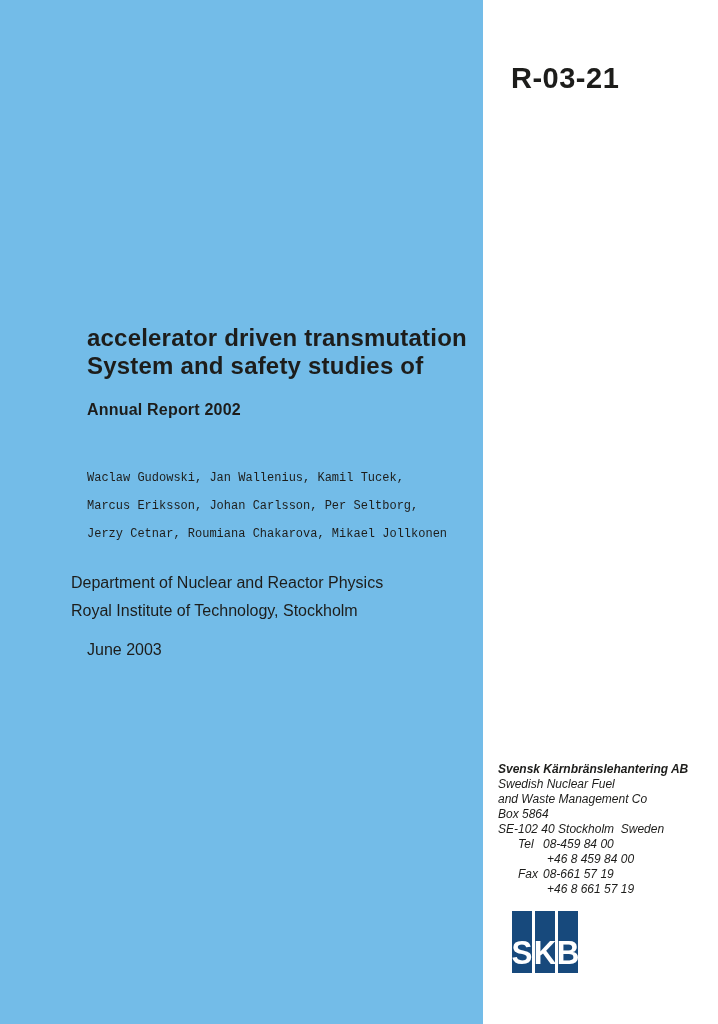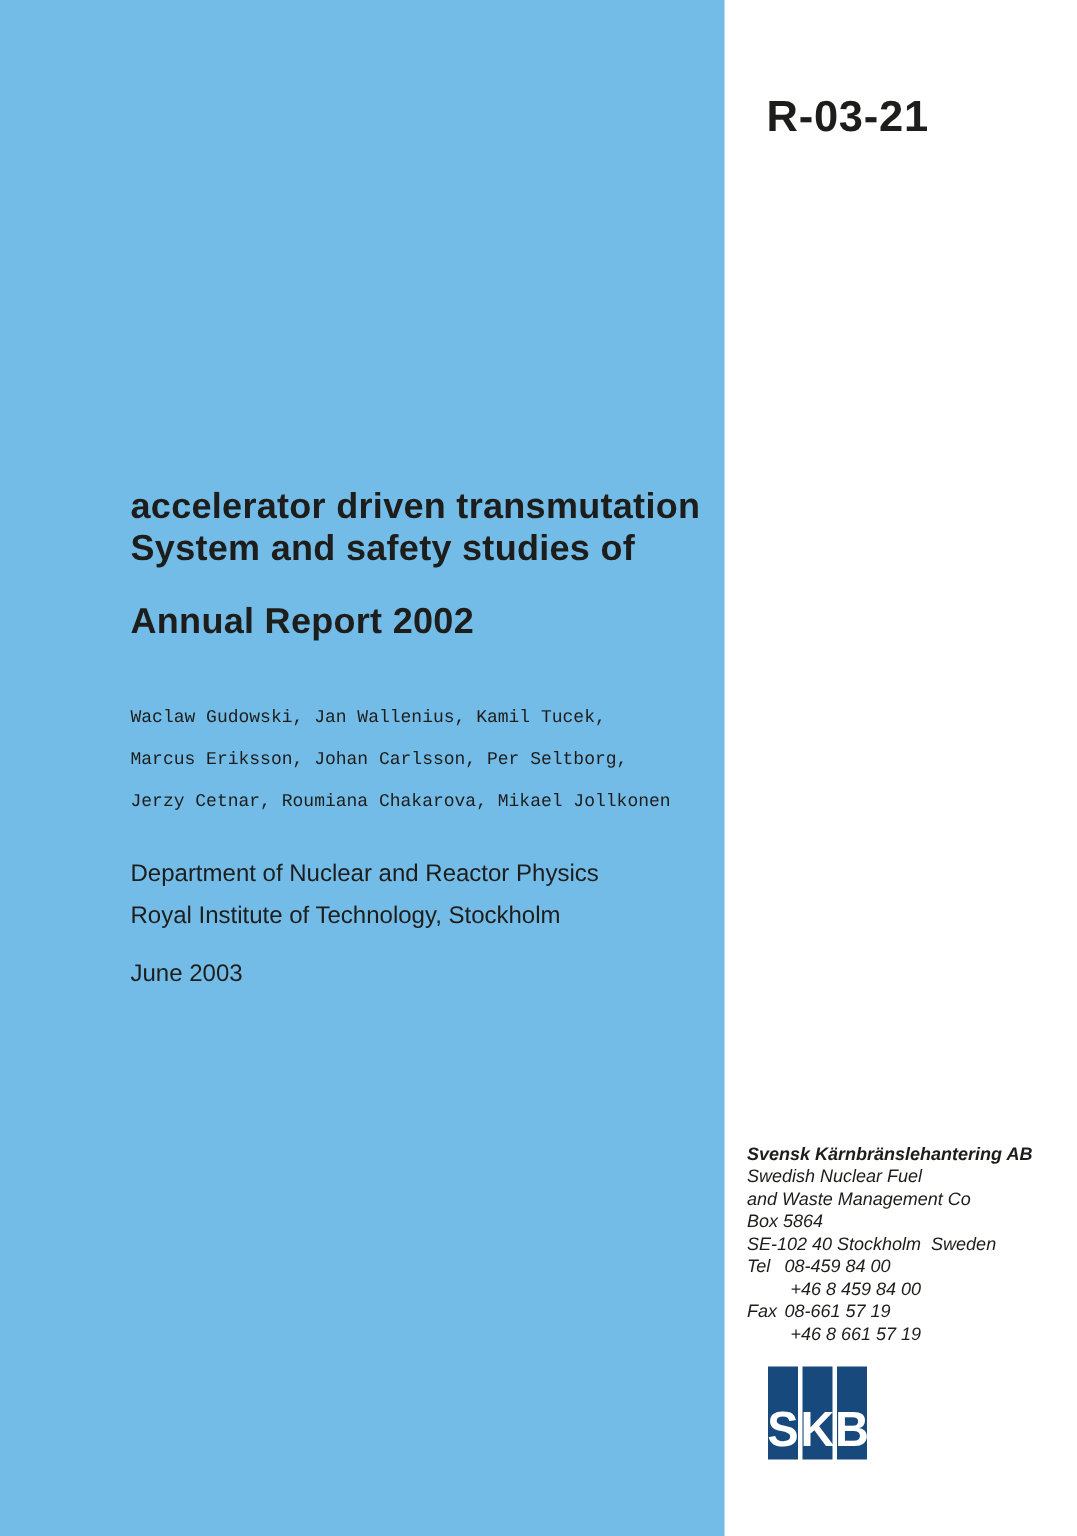--- a/index.html
+++ b/index.html
@@ -38,55 +38,55 @@
     position: absolute;
     left: 87px; top: 324px;
     font-size: 24px;
     font-weight: bold;
     line-height: 28px;
     letter-spacing: 0.2px;
   }
   .subtitle {
     position: absolute;
     left: 87px; top: 401px;
-    font-size: 24px;
+    font-size: 16px;
     font-weight: bold;
     letter-spacing: 0.2px;
   }
   .authors {
     position: absolute;
     left: 87px; top: 464px;
     font-size: 12px;
     line-height: 28px;
     font-family: Liberation Mono, monospace;
   }
   .affiliation {
     position: absolute;
-    left: 87px; top: 569px;
+    left: 71px; top: 569px;
     font-size: 16px;
     line-height: 28px;
   }
   .pub-date {
     position: absolute;
     left: 87px; top: 641px;
     font-size: 16px;
     text-align: center;
   }
   .publisher {
     position: absolute;
     left: 498px; top: 762px;
     font-size: 12px;
     line-height: 15px;
     color: var(--text);
     font-style: italic;
   }
   .publisher div { white-space: pre; }
   .publisher .company { font-weight: bold; }
   .phone-row { display: flex; white-space: pre; }
-  .phone-label { display: inline-block; width: 25px; }
+  .phone-label { display: inline-block; width: 25px; margin-left: 20px; }
   .phone-cont { margin-left: 4px; }
   .logo {
     position: absolute;
     left: 512px; top: 911px;
     display: flex;
     gap: 3px;
   }
   .logo-bar {
     position: relative;
     width: 20px;

